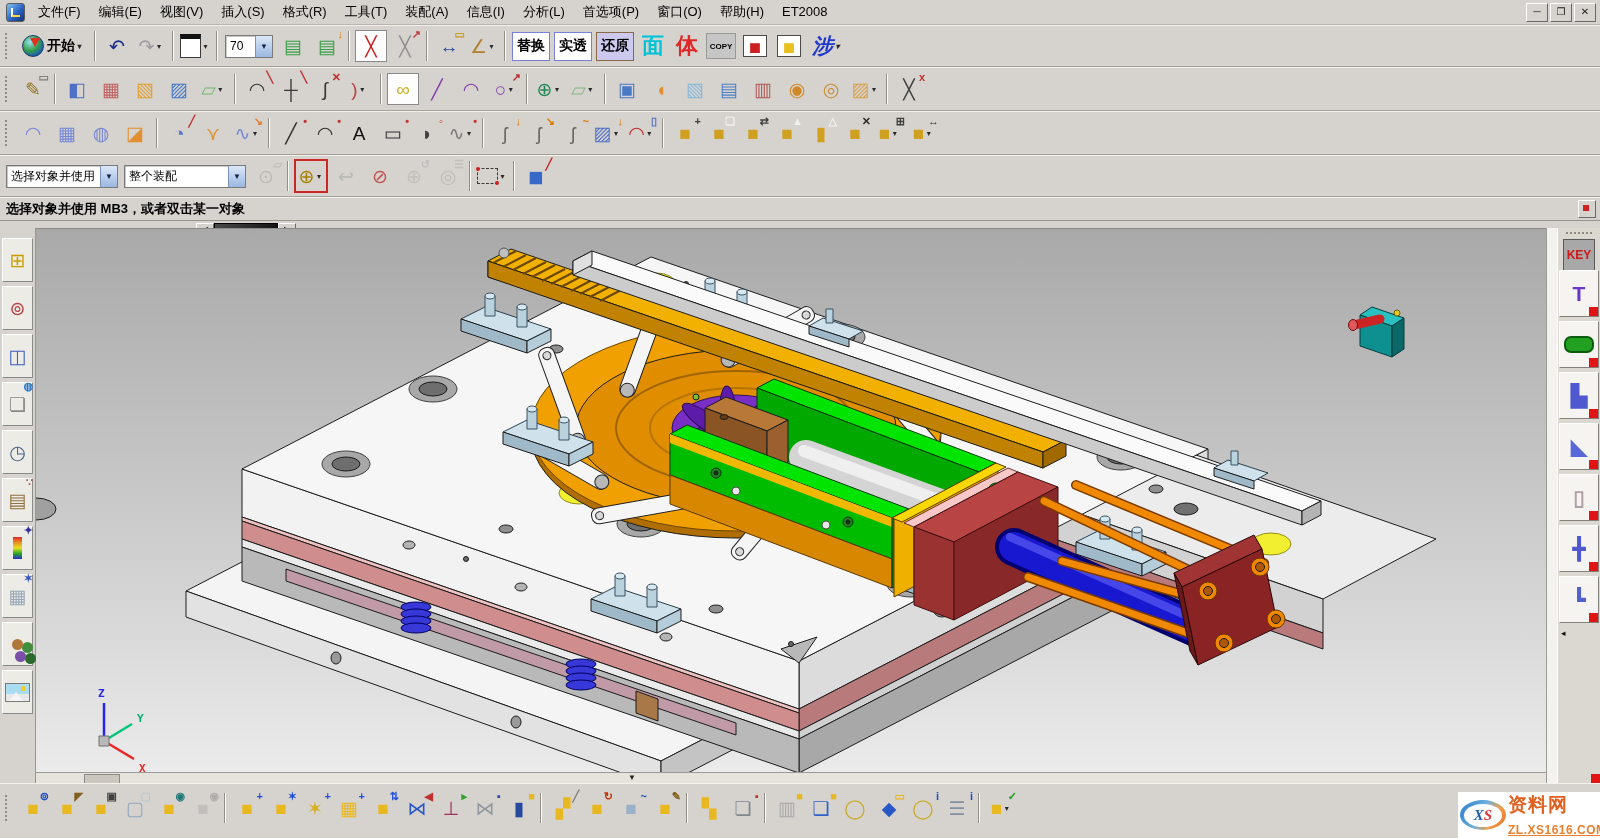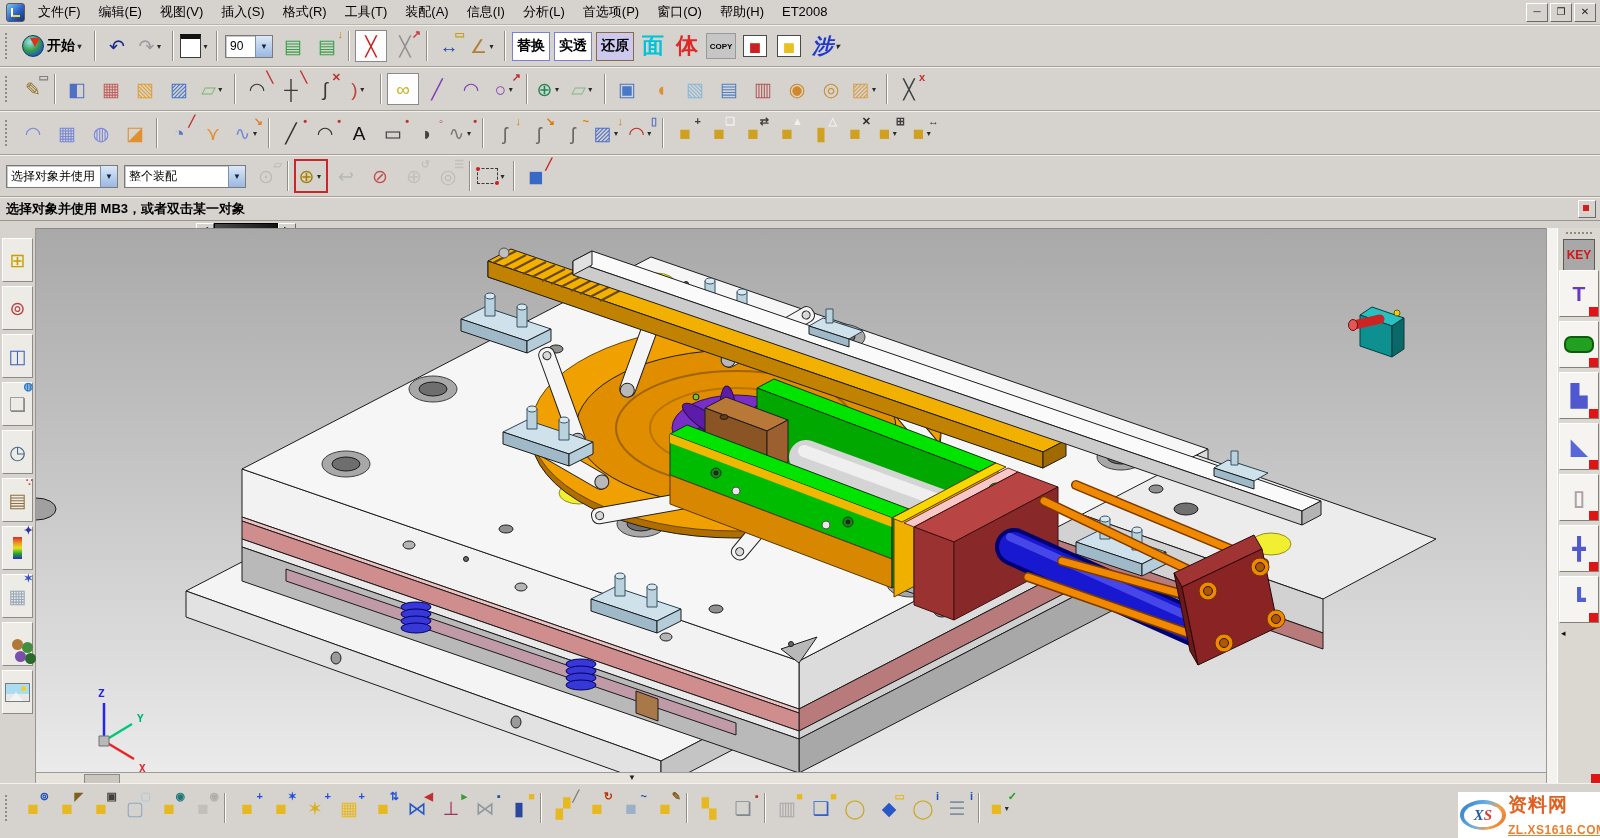--- a/index.html
+++ b/index.html
@@ -168,21 +168,21 @@
         <span class="g" style="color: rgb(154, 154, 162);">↷</span>
         <span class="dd">▾</span>
       </span>
       <span class="tb-sep"></span>
       <span class="tb-btn swatch">
         <span class="g"></span>
         <span class="dd">▾</span>
       </span>
       <span class="tb-sep"></span>
       <span class="combo" style="width: 46px;">
-        <span class="val">90</span>
+        <span class="val">70</span>
         <span class="arr">▼</span>
       </span>
       <span class="tb-btn">
         <span class="g" style="color: rgb(56, 160, 72);">▤</span>
       </span>
       <span class="tb-btn">
         <span class="g" style="color: rgb(56, 160, 72);">▤</span>
         <span class="ov" style="color: rgb(224, 120, 0);">↓</span>
       </span>
       <span class="tb-sep"></span>

